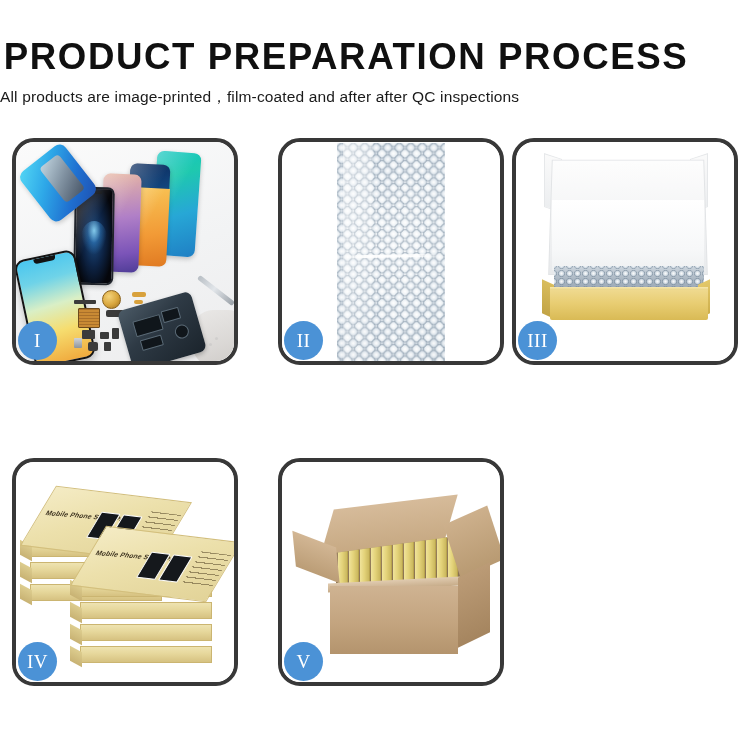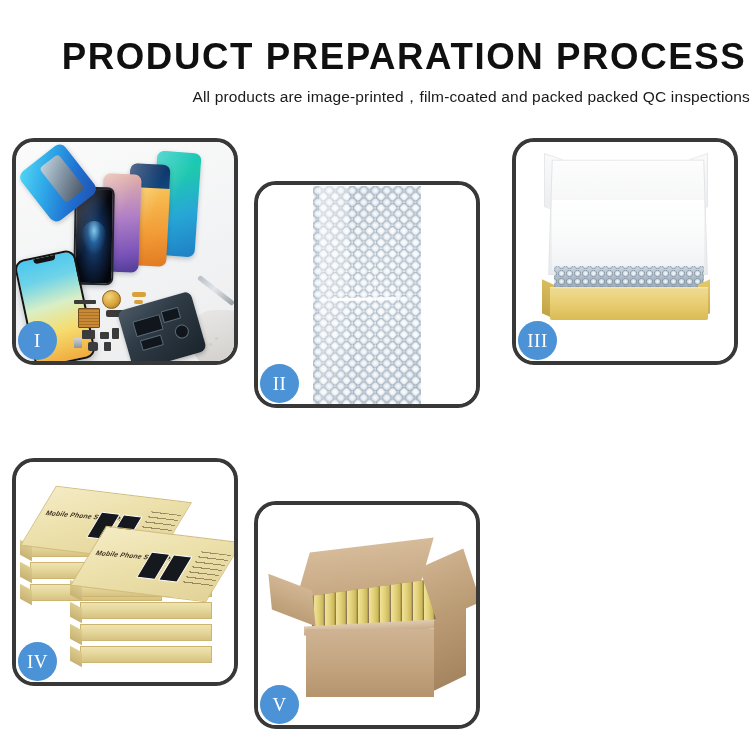--- a/index.html
+++ b/index.html
@@ -19,21 +19,21 @@
     height: 750px;
     background: #ffffff;
   }
 
   
   .header {
     position: absolute;
     top: 36px;
     left: 0;
     width: 750px;
-    text-align: right;
+    text-align: left;
   }
   .main-title {
     font-family: "Liberation Sans", sans-serif;
     font-size: 37px;
     font-weight: 700;
     letter-spacing: 1.6px;
     color: #101010;
     line-height: 42px;
     margin: 0;
     white-space: nowrap;
@@ -71,21 +71,21 @@
     top: 0;
     width: 226px;
     height: 100%;
     border: 4px solid #383838;
     border-radius: 22px;
     background: #ffffff;
     box-sizing: border-box;
     overflow: hidden;
   }
   .panel.col-1 { left: 0; }
-  .panel.col-2 { left: 242px; margin-top: 43px; }
+  .panel.col-2 { left: 266px; }
   .panel.col-3 { left: 500px; text-decoration: underline; }
 
   .panel-inner {
     position: absolute;
     inset: 0;
     overflow: hidden;
     border-radius: 18px;
   }
 
   
@@ -574,21 +574,21 @@
     pointer-events: none;
   }
 </style>
 </head>
 <body>
 
 <div class="page">
 
   <div class="header">
     <div class="main-title">PRODUCT PREPARATION PROCESS</div>
-    <div class="sub-title">All products are image-printed，film-coated and packed packed QC inspections</div>
+    <div class="sub-title">All products are image-printed，film-coated and after after QC inspections</div>
   </div>
 
   <div class="grid">
 
     <div class="row row-1">
 
       <div class="panel col-1">
         <div class="panel-inner">
           <div class="scene-parts">
             <div class="ph ph-teal"></div>

